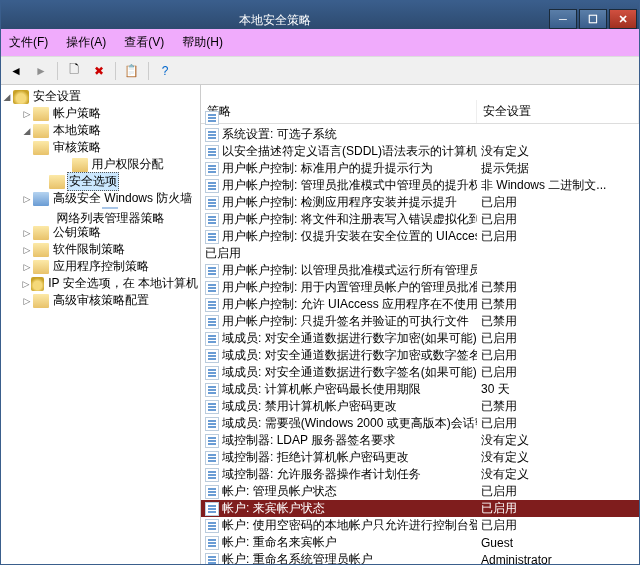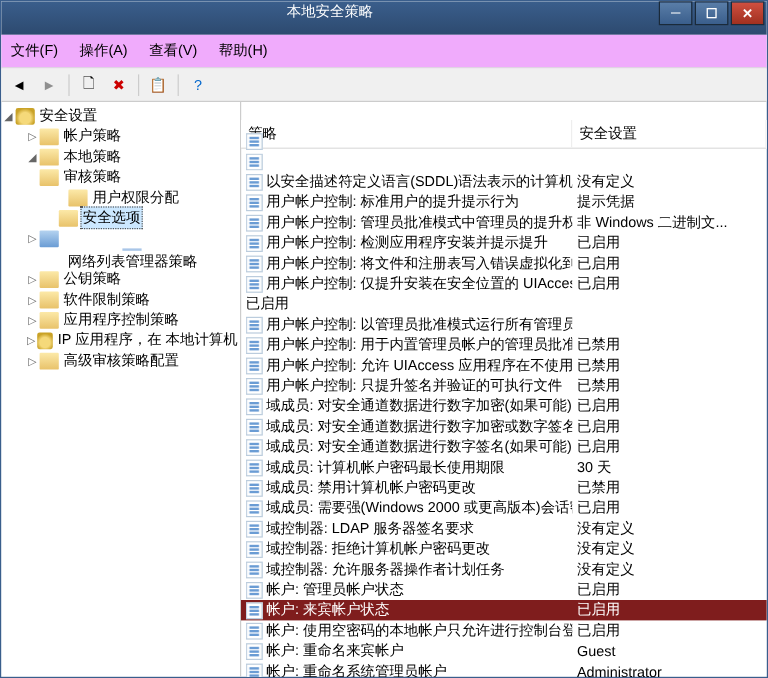--- a/index.html
+++ b/index.html
@@ -1,17 +1,17 @@
 <!DOCTYPE html>
 <html><head>
 <meta charset="utf-8">
 <style>
 * { margin: 0; padding: 0; box-sizing: border-box; font-family: "Microsoft YaHei", "SimSun", sans-serif; font-size: 12px; }
 body { background: #fff; width: 640px; height: 565px; overflow: hidden; border: 1px solid #3a5e8c; }
-.titlebar { height: 28px; background: linear-gradient(#3a5e8c,#2d4a6f); display: flex; align-items: flex-start; padding: 0 2px; color: #fff; }
+.titlebar { height: 28px; background: linear-gradient(#3a5e8c,#2d4a6f); display: flex; align-items: flex-end; padding: 0 2px; color: #fff; }
 .titlebar .title { flex: 1; text-align: center; }
 .win-btn { width: 28px; height: 20px; display: inline-flex; align-items: center; justify-content: center; border: 1px solid #1a2a3a; background: linear-gradient(#5a7ea8,#3a5e8c); margin-left: 2px; color: #fff; font-weight: bold; font-size: 11px; }
 .win-btn.close { background: linear-gradient(#d05040,#a03020); }
 .menubar { height: 28px; background: #f0abfc; display: flex; align-items: center; padding: 0 4px; gap: 10px; border-bottom: 1px solid #ddd; }
 .menubar span { padding: 2px 4px; }
 .toolbar { height: 28px; background: #f0f0f0; display: flex; align-items: center; padding: 0 4px; gap: 3px; border-bottom: 1px solid #ccc; }
 .tool-btn { width: 22px; height: 22px; display: inline-flex; align-items: center; justify-content: center; border: 1px solid transparent; }
 .tool-sep { width: 1px; height: 18px; background: #ccc; margin: 0 2px; }
 .client { display: flex; height: calc(565px - 28px - 22px - 28px - 2px); }
 .tree { width: 200px; border-right: 1px solid #ccc; overflow: auto; padding-top: 3px; }
@@ -81,33 +81,34 @@
       <div class="tree-node" style="padding-left: 20px;">
         <span class="exp">◢</span>
         <span class="tree-icon folder"></span>
         <span class="label">本地策略</span>
       </div>
       <div class="tree-node" style="padding-left: 20px;">
         <span class="exp"></span>
         <span class="tree-icon folder"></span>
         <span class="label">审核策略</span>
       </div>
-      <div class="tree-node" style="padding-left: 44px;">
+      <div class="tree-node" style="padding-left: 24px; justify-content: center;">
         <span class="exp"></span>
         <span class="tree-icon folder"></span>
         <span class="label">用户权限分配</span>
       </div>
       <div class="tree-node sel" style="padding-left: 36px;">
         <span class="exp"></span>
         <span class="tree-icon folder"></span>
         <span class="label">安全选项</span>
       </div>
       <div class="tree-node" style="padding-left: 20px;">
         <span class="exp">▷</span>
         <span class="tree-icon blue"></span>
+        <span class="label">高级安全 Windows 防火墙</span>
       </div>
       <div class="tree-node" style="padding-left: 20px; flex-direction: column;">
         <span class="exp"></span>
         <span class="tree-icon page"></span>
         <span class="label">网络列表管理器策略</span>
       </div>
       <div class="tree-node" style="padding-left: 20px;">
         <span class="exp">▷</span>
         <span class="tree-icon folder"></span>
         <span class="label">公钥策略</span>
@@ -118,21 +119,21 @@
         <span class="label">软件限制策略</span>
       </div>
       <div class="tree-node" style="padding-left: 20px;">
         <span class="exp">▷</span>
         <span class="tree-icon folder"></span>
         <span class="label">应用程序控制策略</span>
       </div>
       <div class="tree-node" style="padding-left: 20px;">
         <span class="exp">▷</span>
         <span class="tree-icon lock"></span>
-        <span class="label">IP 应用程序，在 本地计算机</span>
+        <span class="label">IP 安全选项，在 本地计算机</span>
       </div>
       <div class="tree-node" style="padding-left: 20px;">
         <span class="exp">▷</span>
         <span class="tree-icon folder"></span>
         <span class="label">高级审核策略配置</span>
       </div>
     </div>
   <div class="list">
     <div class="list-header">
       <div class="col policy">策略</div>
@@ -142,20 +143,21 @@
         <div class="row">
           <div class="cell c1">
             <span class="row-icon"></span>
             <span>系统设置: 将 Windows 可执行文件中的证书规则用于软件...</span>
           </div>
           <div class="cell c2">已禁用</div>
         </div>
         <div class="row">
           <div class="cell c1">
             <span class="row-icon"></span>
+            <span>系统设置: 可选子系统</span>
           </div>
           <div class="cell c2"></div>
         </div>
         <div class="row">
           <div class="cell c1">
             <span class="row-icon"></span>
             <span>以安全描述符定义语言(SDDL)语法表示的计算机访问限制</span>
           </div>
           <div class="cell c2">没有定义</div>
         </div>

